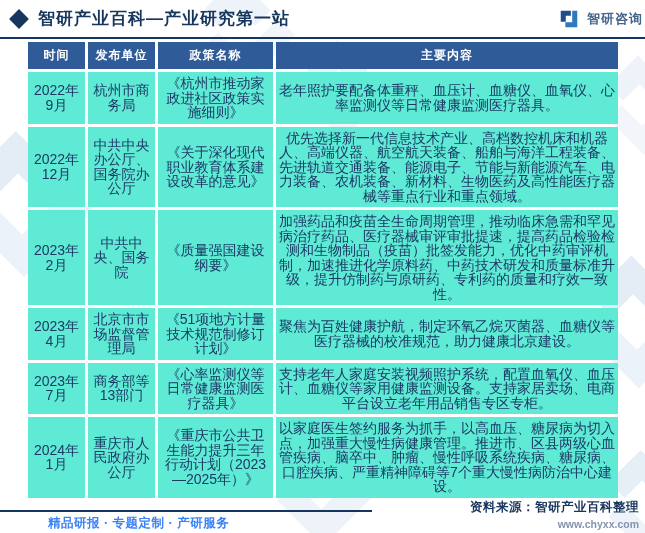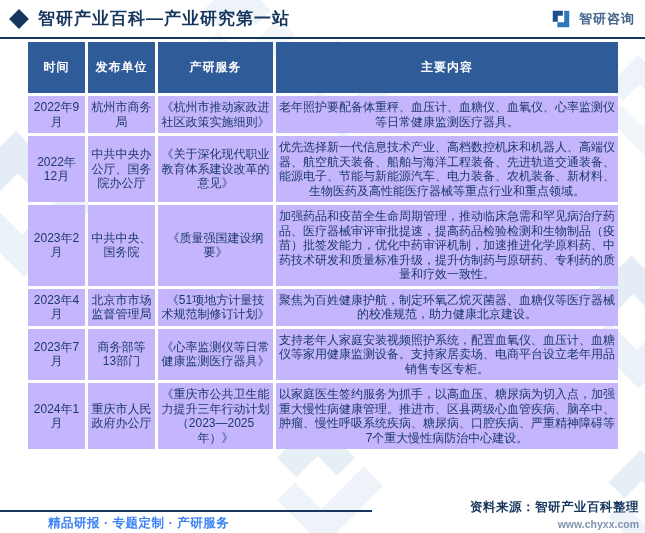--- a/index.html
+++ b/index.html
@@ -12,21 +12,21 @@
     color:#17365D;
   }
   
   .wm{position:absolute;pointer-events:none;z-index:0;opacity:.55;}
   .wm svg{display:block;}
   
   .hdr{
     position:relative;z-index:2;
     height:37px;
     display:flex;align-items:center;
-    padding:0 10px 0 8px;
+    padding:0 2px 0 8px;
     border-bottom:2px solid #17365D;
   }
   .diamond{
     width:14px;height:14px;
     background:#17365D;
     transform:rotate(45deg);
     margin:0 12px 0 4px;
     flex:0 0 auto;
   }
   .brand{
@@ -51,25 +51,25 @@
   table.policy{
     position:relative;z-index:2;
     margin-left:25px;
     width:596px;
     border-collapse:separate;border-spacing:3px;
     table-layout:fixed;
   }
   table.policy th{
     background:#2F5B98;color:#fff;
     font-size:12px;font-weight:bold;letter-spacing:1px;
-    height:21px;padding:15px 2px;text-align:center;
+    height:21px;padding:3px 2px;text-align:center;
   }
   table.policy td{
-    background:#c4b5fd;color:#1C3A66;
-    font-size:12px;line-height:14.5px;
+    background:#5eead4;color:#1C3A66;
+    font-size:14px;line-height:14.5px;
     padding:4px 3px;vertical-align:middle;text-align:center;
   }
   td.c-content{
     text-align:left;
     padding:4px 27px 4px 15px;
     margin-left:9px;
   }
   col.c1{width:57px;} col.c2{width:67px;} col.c3{width:115px;} col.c4{width:auto;}
   
   .f-line{position:absolute;left:0;top:510px;width:372px;height:2px;background:#17365D;z-index:2;}
@@ -145,21 +145,21 @@
     <colgroup>
         <col class="c1">
         <col class="c2">
         <col class="c3">
         <col class="c4">
       </colgroup>
     <thead>
       <tr>
         <th>时间</th>
         <th>发布单位</th>
-        <th>产研服务</th>
+        <th>政策名称</th>
         <th>主要内容</th>
       </tr>
     </thead>
     <tbody>
       <tr>
         <td class="c-time">2022年9月</td>
         <td class="c-pub">杭州市商务局</td>
         <td class="c-policy">《杭州市推动家政进社区政策实施细则》</td>
         <td class="c-content">老年照护要配备体重秤、血压计、血糖仪、血氧仪、心率监测仪等日常健康监测医疗器具。</td>
       </tr>

